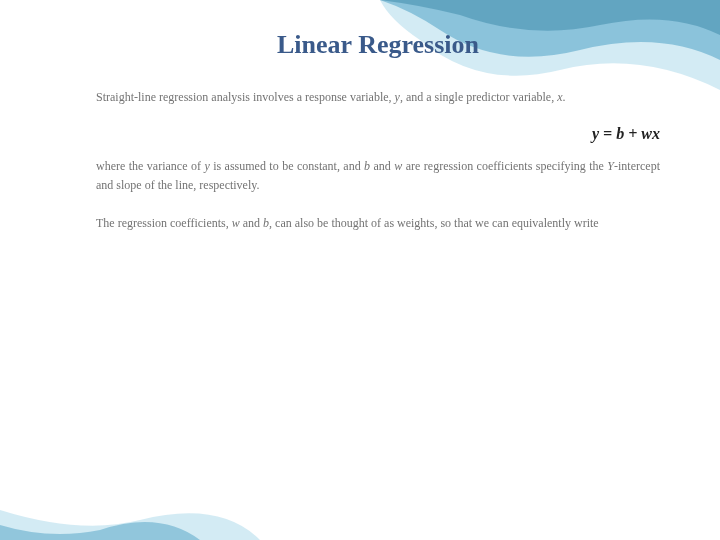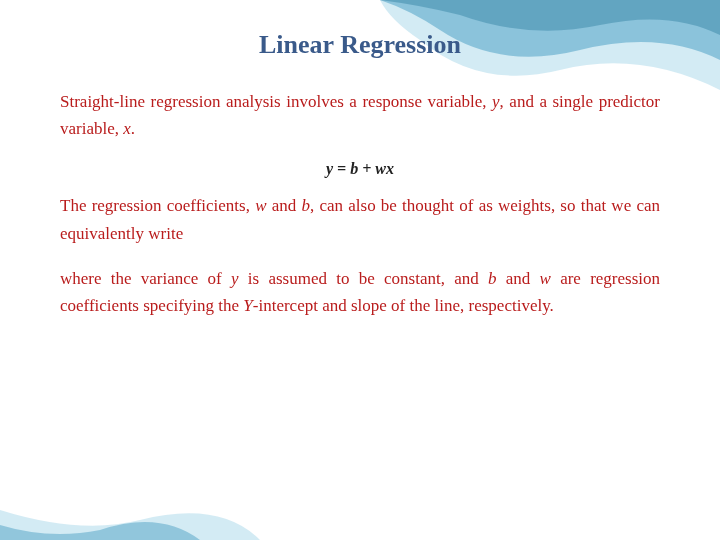--- a/index.html
+++ b/index.html
@@ -29,42 +29,42 @@
       bottom: 0;
       left: 0;
       width: 260px;
       height: 60px;
       pointer-events: none;
     }
 
     .content {
       position: relative;
       z-index: 1;
-      padding: 30px 60px 30px 60px;
+      padding: 30px 60px 30px 96px;
     }
 
     .title {
       text-align: center;
       font-size: 26px;
       font-weight: bold;
       color: #3a5a8a;
       margin-bottom: 28px;
       font-family: 'Times New Roman', Times, serif;
     }
 
     .paragraph {
-      font-size: 17px;
+      font-size: 12px;
       line-height: 1.6;
-      color: #b91c1c;
+      color: #737373;
       margin-bottom: 18px;
       text-align: justify;
     }
 
     .equation {
-      text-align: center;
+      text-align: right;
       font-size: 16px;
       font-weight: bold;
       font-style: italic;
       color: #222;
       margin: 10px 0 14px 0;
     }
 
     em {
       font-style: italic;
     }
@@ -89,20 +89,20 @@
   <p class="paragraph">
     Straight-line regression analysis involves a response variable, <em>y</em>, and a single predictor variable, <em>x</em>.
   </p>
 
 
   <div class="equation">
     <em>y</em> = <em>b</em> + <em>wx</em>
   </div>
 
   <p class="paragraph">
-    The regression coefficients, <em>w</em> and <em>b</em>, can also be thought of as weights, so that we can equivalently write
+    where the variance of <em>y</em> is assumed to be constant, and <em>b</em> and <em>w</em> are regression coefficients specifying the <em>Y</em>-intercept and slope of the line, respectively.
   </p>
 
   <p class="paragraph">
-    where the variance of <em>y</em> is assumed to be constant, and <em>b</em> and <em>w</em> are regression coefficients specifying the <em>Y</em>-intercept and slope of the line, respectively.
+    The regression coefficients, <em>w</em> and <em>b</em>, can also be thought of as weights, so that we can equivalently write
   </p>
 
 </div>
 
 </body></html>

